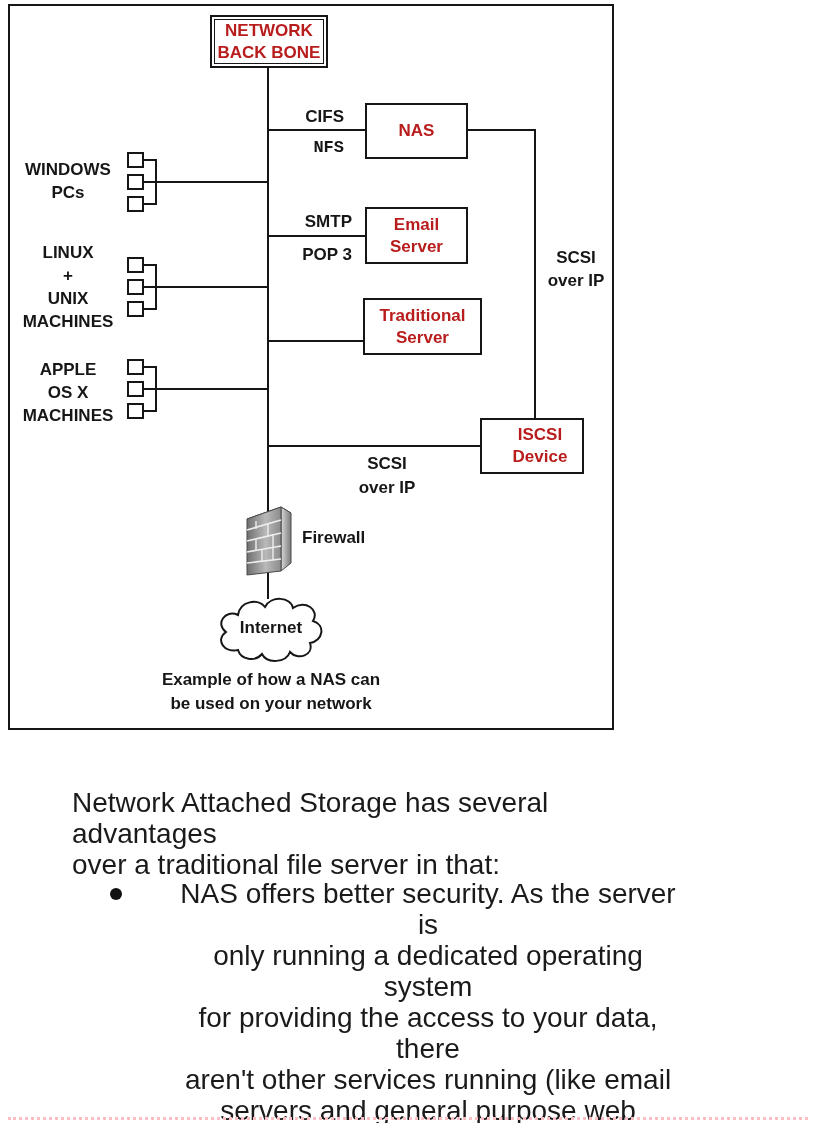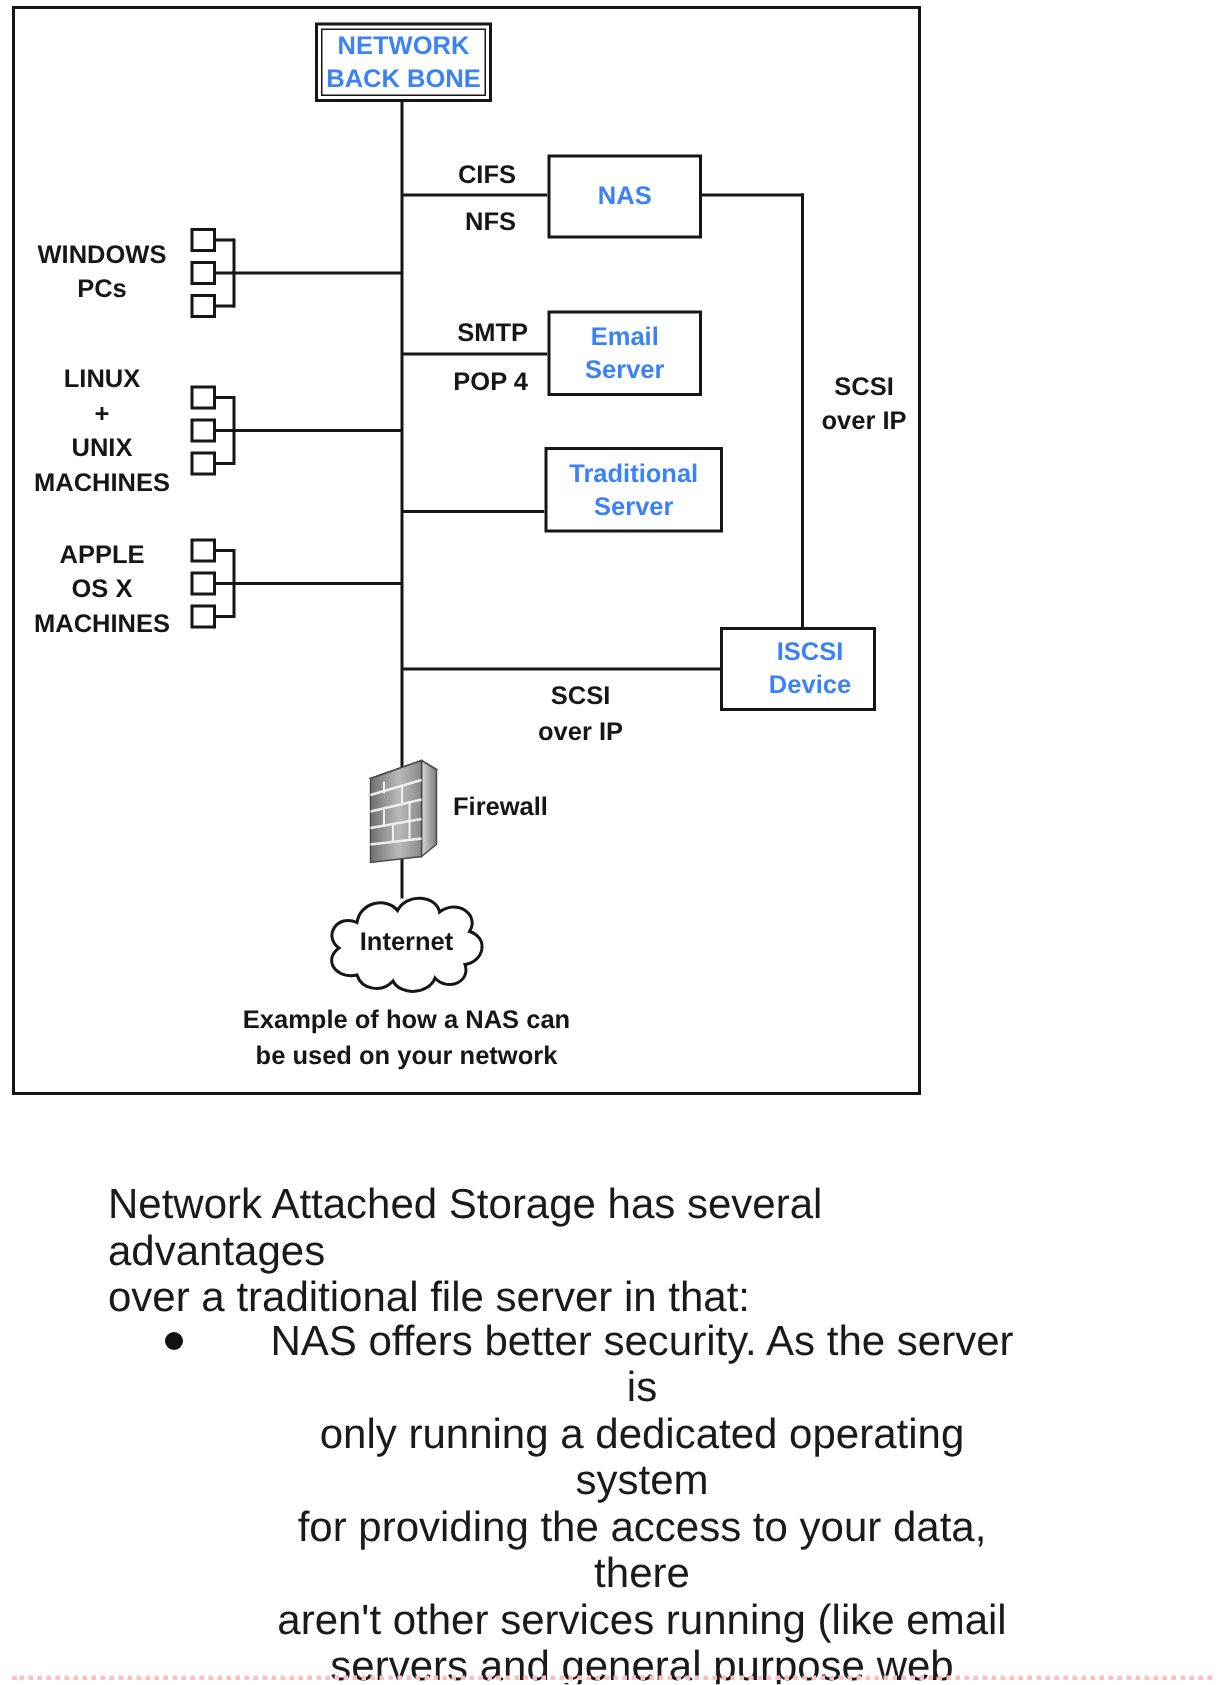--- a/index.html
+++ b/index.html
@@ -15,21 +15,21 @@
   .frame { left:8px; top:4px; width:606px; height:726px; border:2px solid #161616; }
 
   
   .hline { height:2px; background:#161616; }
   .vline { width:2px; background:#161616; }
 
   
   .node {
     border:2px solid #161616; background:#fff; display:flex; align-items:center;
     justify-content:center; text-align:center; font-weight:700; font-size:17px;
-    line-height:22px; color:#3b82f6;
+    line-height:22px; color:#b91c1c;
   }
   .backbone-box {
     left:210px; top:15px; width:118px; height:53px;
     box-shadow: inset 0 0 0 2px #fff, inset 0 0 0 3px #161616;
   }
 
   
   .dlabel { font-weight:700; font-size:17px; line-height:23px; color:#161616; }
   .t-center { text-align:center; }
   .t-right { text-align:right; }
@@ -58,33 +58,33 @@
 
   <div class="abs vline" style="left:267px; top:68px; height:531px;"></div>
 
   <div class="abs node backbone-box">
     <span class="ml">NETWORK
 BACK BONE</span>
   </div>
 
   <div class="abs hline" style="left:268px; top:129px; width:97px;"></div>
   <div class="abs dlabel t-right" style="left:278px; top:105px; width:66px;">CIFS</div>
-  <div class="abs dlabel t-right" style="left:278px; top:136px; width:66px;">NFS</div>
+  <div class="abs dlabel t-right" style="left:278px; top:136px; width:66px;font-family:Liberation Mono, monospace;">NFS</div>
   <div class="abs node" style="left:365px; top:103px; width:103px; height:56px;">
     <span class="ml">NAS</span>
   </div>
 
   <div class="abs hline" style="left:468px; top:129px; width:68px;"></div>
   <div class="abs vline" style="left:534px; top:129px; height:290px;"></div>
   <div class="abs dlabel t-center ml" style="left:538px; top:246px; width:76px;">SCSI
 over IP</div>
 
   <div class="abs hline" style="left:268px; top:235px; width:97px;"></div>
   <div class="abs dlabel t-right" style="left:284px; top:210px; width:68px;">SMTP</div>
-  <div class="abs dlabel t-right" style="left:284px; top:243px; width:68px;">POP 4</div>
+  <div class="abs dlabel t-right" style="left:284px; top:243px; width:68px;">POP 3</div>
   <div class="abs node" style="left:365px; top:207px; width:103px; height:57px;justify-content:center;">
     <span class="ml">Email
 Server</span>
   </div>
 
   <div class="abs hline" style="left:268px; top:340px; width:95px;"></div>
   <div class="abs node" style="left:363px; top:298px; width:119px; height:57px;">
     <span class="ml">Traditional
 Server</span>
   </div>

